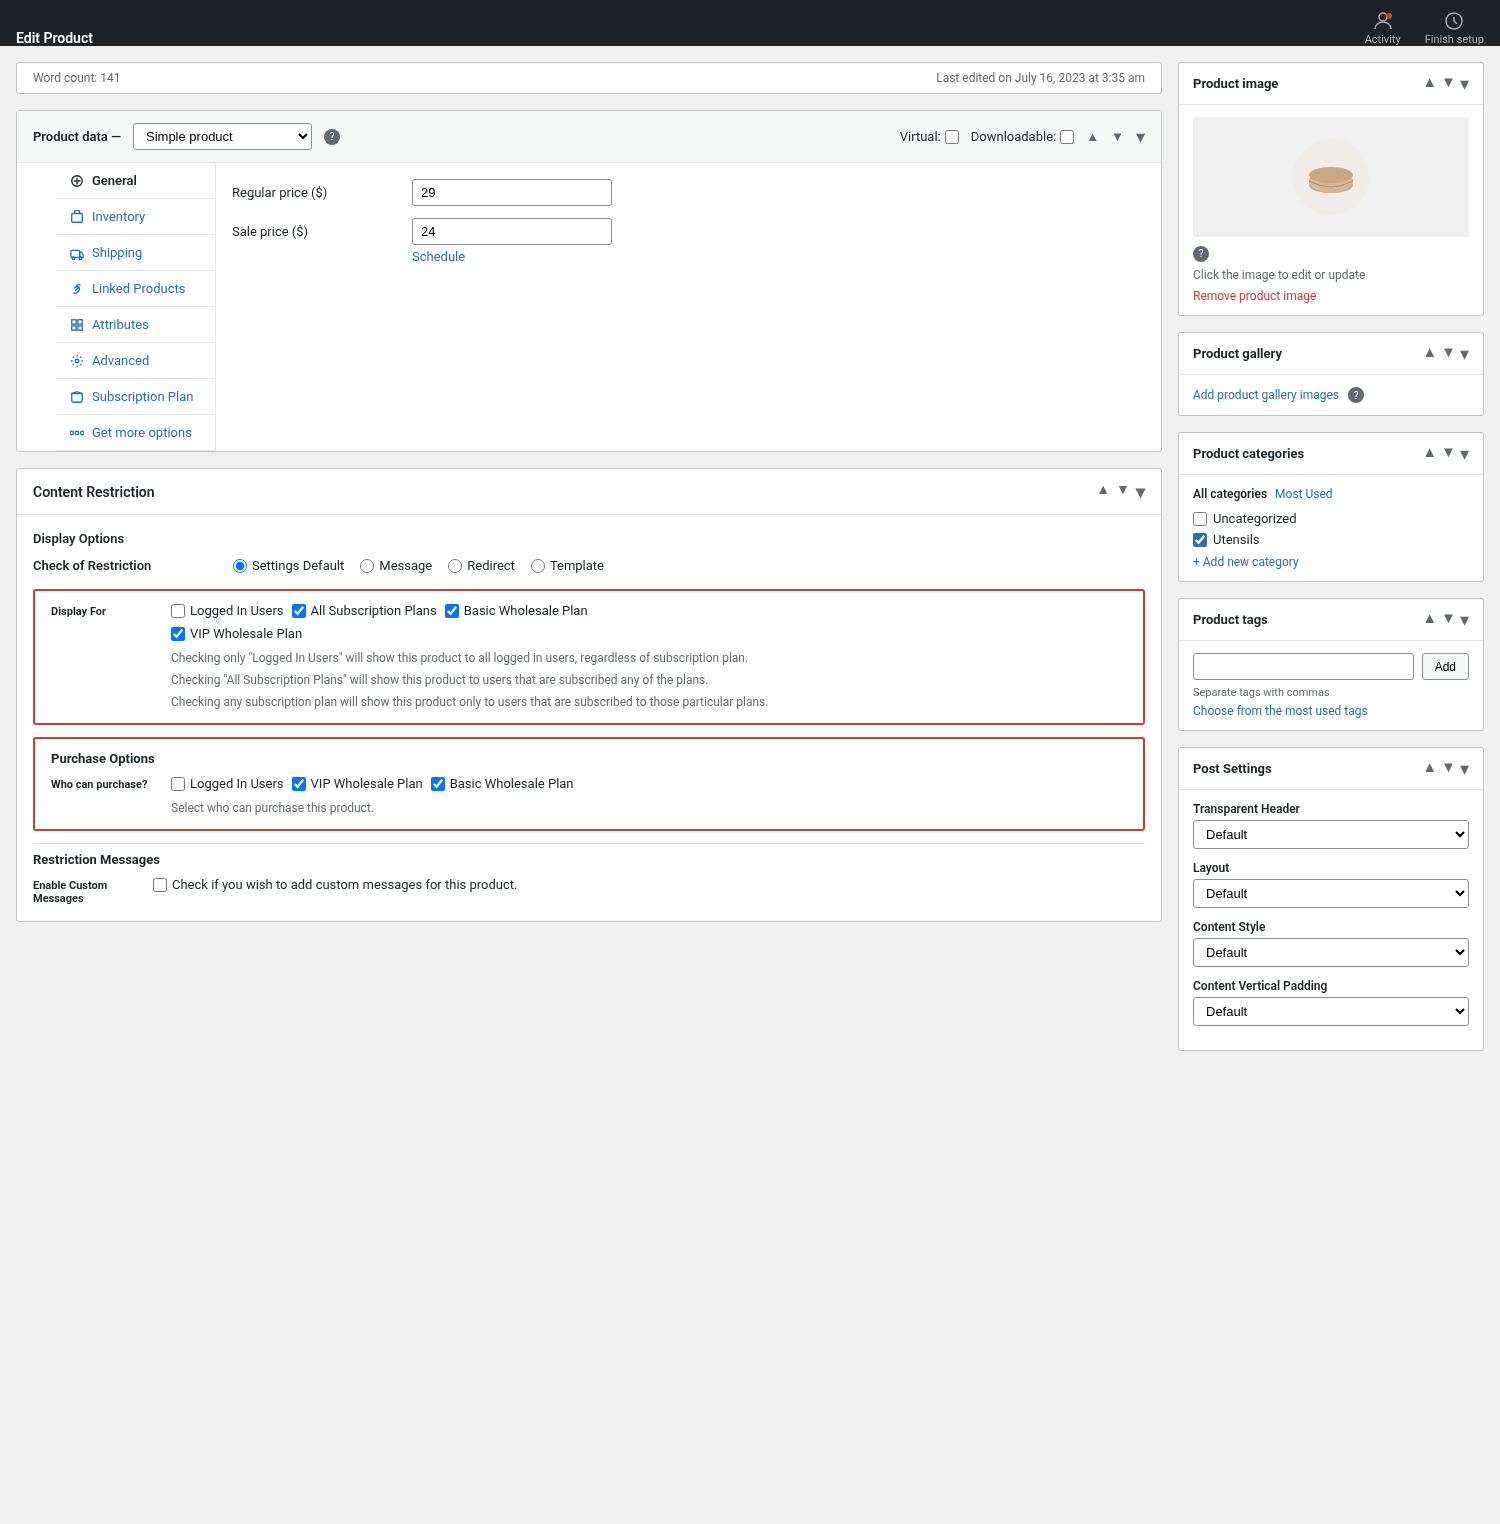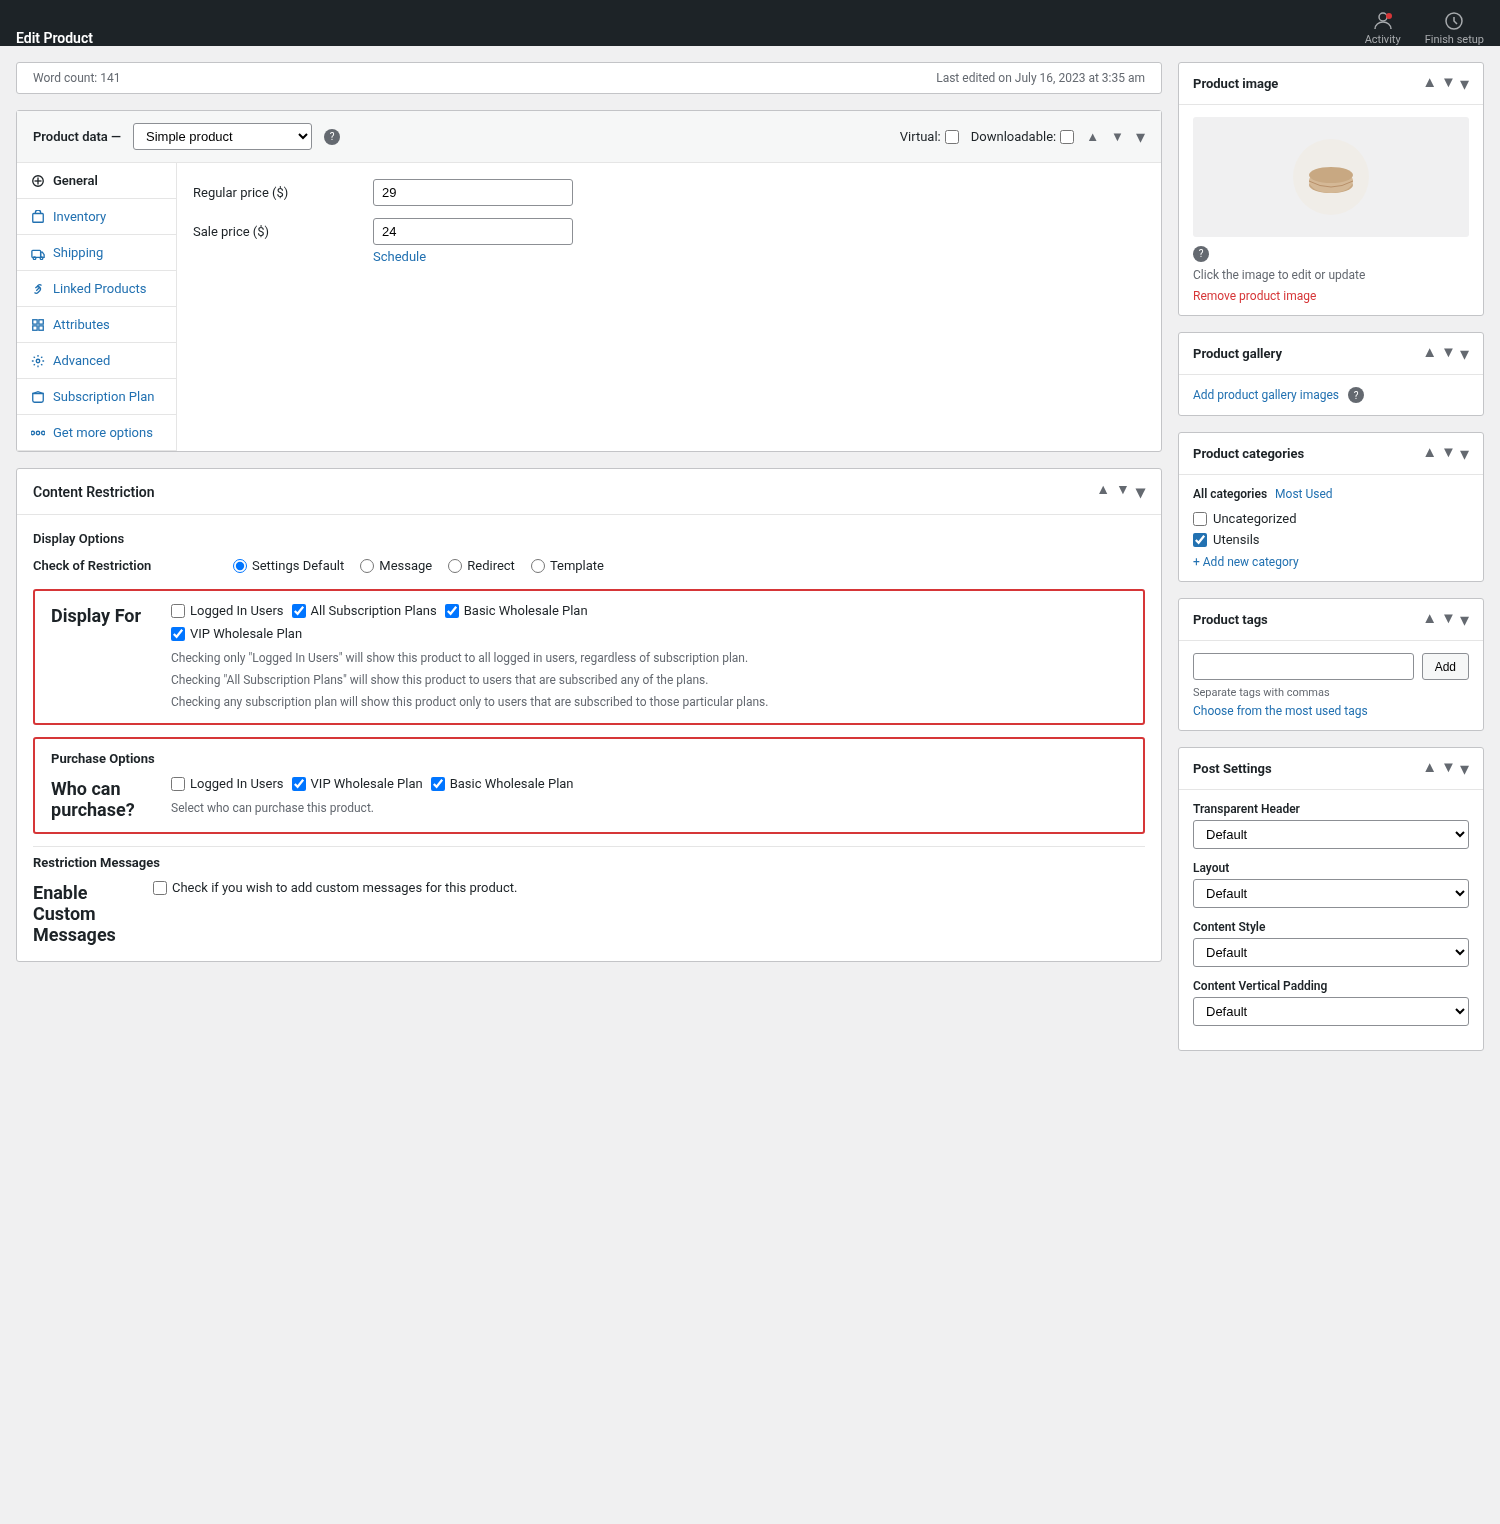--- a/index.html
+++ b/index.html
@@ -23,21 +23,21 @@
     .card { background: #fff; border: 1px solid #c3c4c7; border-radius: 3px; margin-bottom: 16px; }
 
     
     .product-data-header { display: flex; align-items: center; gap: 12px; padding: 12px 16px; border-bottom: 1px solid #e5e5e5; background: #f6f7f7; }
     .product-data-label { font-weight: 600; font-size: 13px; }
     .product-data-select { padding: 4px 8px; border: 1px solid #8c8f94; border-radius: 3px; font-size: 13px; background: #fff; }
     .product-data-header-right { margin-left: auto; display: flex; align-items: center; gap: 12px; }
     .virtual-check, .downloadable-check { display: flex; align-items: center; gap: 4px; font-size: 13px; }
 
     
-    .tabs-layout { display: flex; }
+    .tabs-layout { display: flex; margin-left: 39px; }
     .tabs-sidebar { width: 160px; border-right: 1px solid #e5e5e5; flex-shrink: 0; }
     .tab-item { display: flex; align-items: center; gap: 8px; padding: 10px 14px; cursor: pointer; color: #2271b1; border-bottom: 1px solid #e5e5e5; font-size: 13px; }
     .tab-item.active { background: #fff; color: #1d2327; font-weight: 600; }
     .tab-item svg { width: 14px; height: 14px; }
     .tab-content { flex: 1; padding: 16px; }
 
     
     .form-row { display: flex; align-items: flex-start; margin-bottom: 12px; }
     .form-label { width: 180px; flex-shrink: 0; padding-top: 6px; font-size: 13px; color: #1d2327; }
     .form-input { width: 200px; padding: 5px 8px; border: 1px solid #8c8f94; border-radius: 3px; font-size: 13px; }
@@ -52,21 +52,21 @@
 
     
     .restriction-row { display: flex; align-items: center; gap: 0; margin-bottom: 16px; }
     .restriction-label { width: 200px; font-size: 13px; font-weight: 600; flex-shrink: 0; }
     .radio-group { display: flex; align-items: center; gap: 16px; }
     .radio-item { display: flex; align-items: center; gap: 5px; font-size: 13px; cursor: pointer; }
 
     
     .highlighted-box { border: 2px solid #d63638; border-radius: 3px; padding: 12px 16px; margin-bottom: 12px; }
     .display-for-row { display: flex; align-items: flex-start; gap: 0; }
-    .display-for-label { width: 120px; font-size: 18px; font-weight: 700; flex-shrink: 0; padding-top: 2px; }
+    .display-for-label { width: 120px; font-size: 11px; font-weight: 700; flex-shrink: 0; padding-top: 2px; }
     .display-for-content { flex: 1; }
     .checkbox-row { display: flex; flex-wrap: wrap; align-items: center; gap: 8px; margin-bottom: 8px; }
     .checkbox-item { display: flex; align-items: center; gap: 5px; font-size: 13px; }
     .description-text { font-size: 12px; color: #646970; margin-top: 4px; line-height: 1.5; }
 
     
     .purchase-box { border: 2px solid #d63638; border-radius: 3px; padding: 12px 16px; margin-bottom: 12px; }
     .purchase-header { font-size: 13px; font-weight: 700; margin-bottom: 10px; }
 
     

